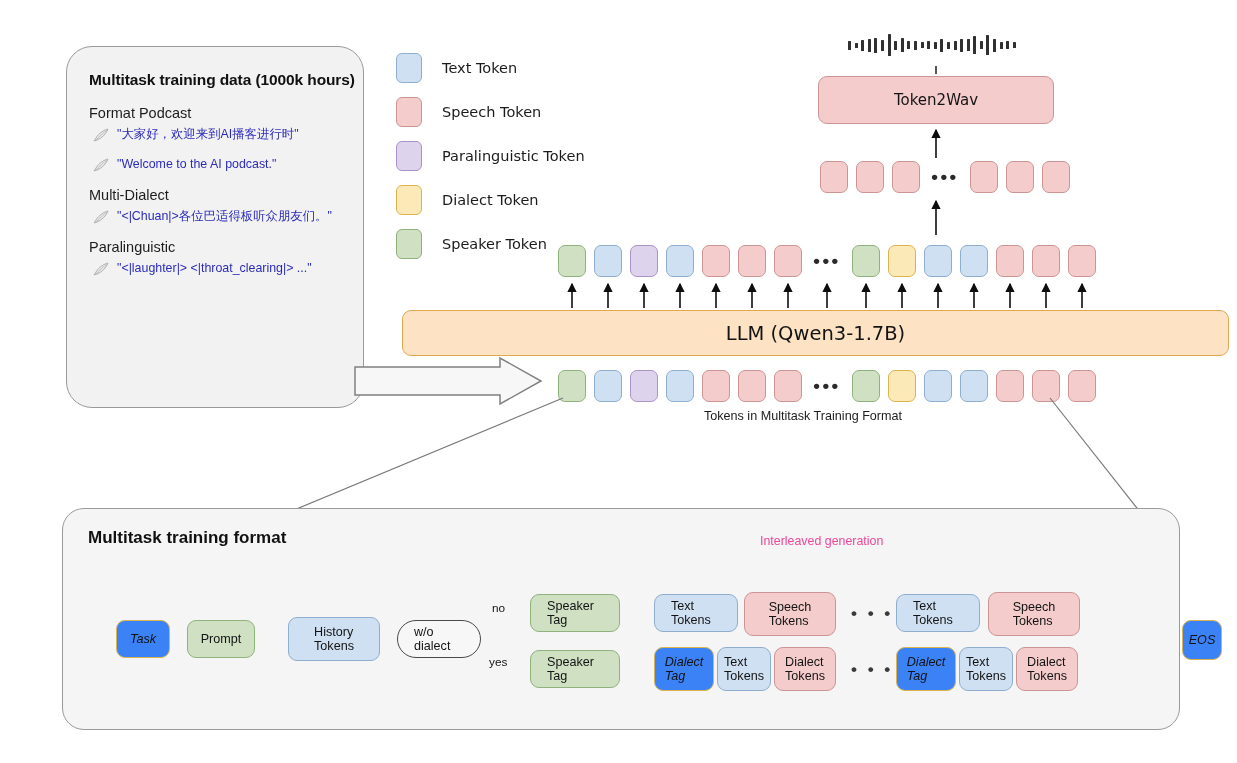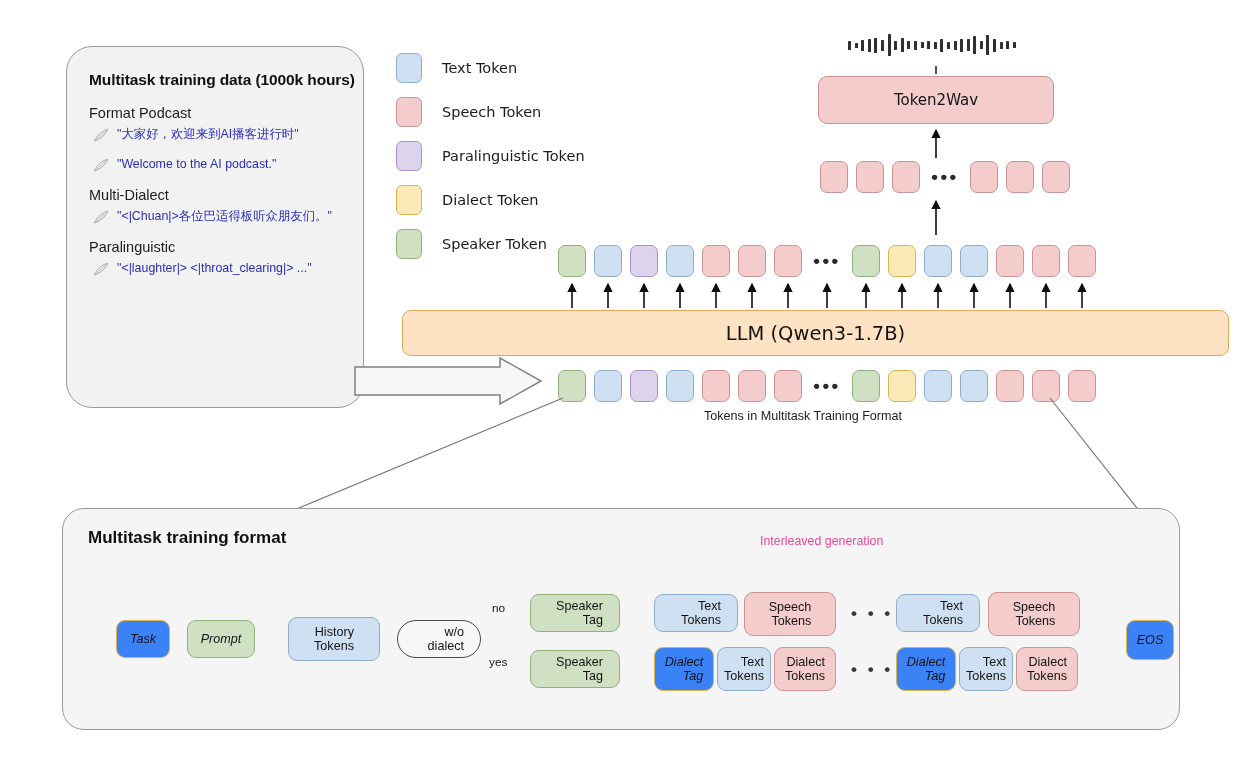--- a/index.html
+++ b/index.html
@@ -93,21 +93,21 @@
   #format-title{
     left:88px;top:528px;font-size:17px;font-weight:bold;color:#111;
   }
   #interleaved-label{
     left:760px;top:534px;font-size:12.4px;color:#ec4899;white-space:nowrap;
   }
 
   
   .fbox{
     position:absolute;box-sizing:border-box;border-radius:9px;
-    display:flex;align-items:center;justify-content:center;text-align:right;
+    display:flex;align-items:center;justify-content:center;text-align:left;
     font-size:12.6px;color:#131313;line-height:1.15;padding:2px 16px;
   }
   .fb-yellow{background:#3b82f6;border:1.4px solid #dcb44f;font-style:italic;}
   .fb-green{background:#cfe0c3;border:1.4px solid #90b37e;}
   .fb-blue{background:#cfe0f3;border:1.4px solid #8faecd;}
   .fb-red{background:#f5cccc;border:1.4px solid #cb9595;}
   .fb-gray{background:#f7f7f7;border:1.4px solid #4a4a4a;border-radius:20px;}
 
   .flow-dots{
     position:absolute;font-size:17px;letter-spacing:3px;color:#3a3a3a;
@@ -327,21 +327,21 @@
     <line x1="1081" y1="617" x2="1122" y2="632" marker-end="url(#ah2)"></line>
     <line x1="1088" y1="672" x2="1122" y2="648" marker-end="url(#ah2)"></line>
   </g>
 </svg>
 
 <div class="abs" id="format-panel"></div>
 <div class="abs" id="format-title">Multitask training format</div>
 <div class="abs" id="interleaved-label">Interleaved generation</div>
 
 <div class="fbox fb-yellow" style="left:116px;top:620px;width:54px;height:38px;">Task</div>
-<div class="fbox fb-green" style="left:187px;top:620px;width:68px;height:38px;font-style:italic;">Prompt</div>
+<div class="fbox fb-green" style="left:187px;top:620px;width:68px;height:38px;">Prompt</div>
 <div class="fbox fb-blue" style="left:288px;top:617px;width:92px;height:44px;white-space:pre-line;">History
 Tokens</div>
 <div class="fbox fb-gray" style="left:397px;top:620px;width:84px;height:38px;">w/o dialect</div>
 
 <span class="branch-lbl" style="left:492px;top:601px;">no</span>
 <span class="branch-lbl" style="left:489px;top:655px;">yes</span>
 
 <div class="fbox fb-green" style="left:530px;top:594px;width:90px;height:38px;">Speaker Tag</div>
 <div class="fbox fb-blue" style="left:654px;top:594px;width:84px;height:38px;">Text Tokens</div>
 <div class="fbox fb-red" style="left:744px;top:592px;width:92px;height:44px;white-space:pre-line;">Speech
@@ -359,13 +359,13 @@
 <div class="fbox fb-red" style="left:774px;top:647px;width:62px;height:44px;white-space:pre-line;">Dialect
 Tokens</div>
 <span class="flow-dots" style="left:851px;top:660px;">• • •</span>
 <div class="fbox fb-yellow" style="left:896px;top:647px;width:60px;height:44px;white-space:pre-line;">Dialect
 Tag</div>
 <div class="fbox fb-blue" style="left:959px;top:647px;width:54px;height:44px;white-space:pre-line;">Text
 Tokens</div>
 <div class="fbox fb-red" style="left:1016px;top:647px;width:62px;height:44px;white-space:pre-line;">Dialect
 Tokens</div>
 
-<div class="fbox fb-yellow" style="left:1126px;top:620px;width:48px;height:40px;">EOS</div>
+<div class="fbox fb-yellow" style="left:1182px;top:620px;width:40px;height:40px;">EOS</div>
 
 </body></html>

